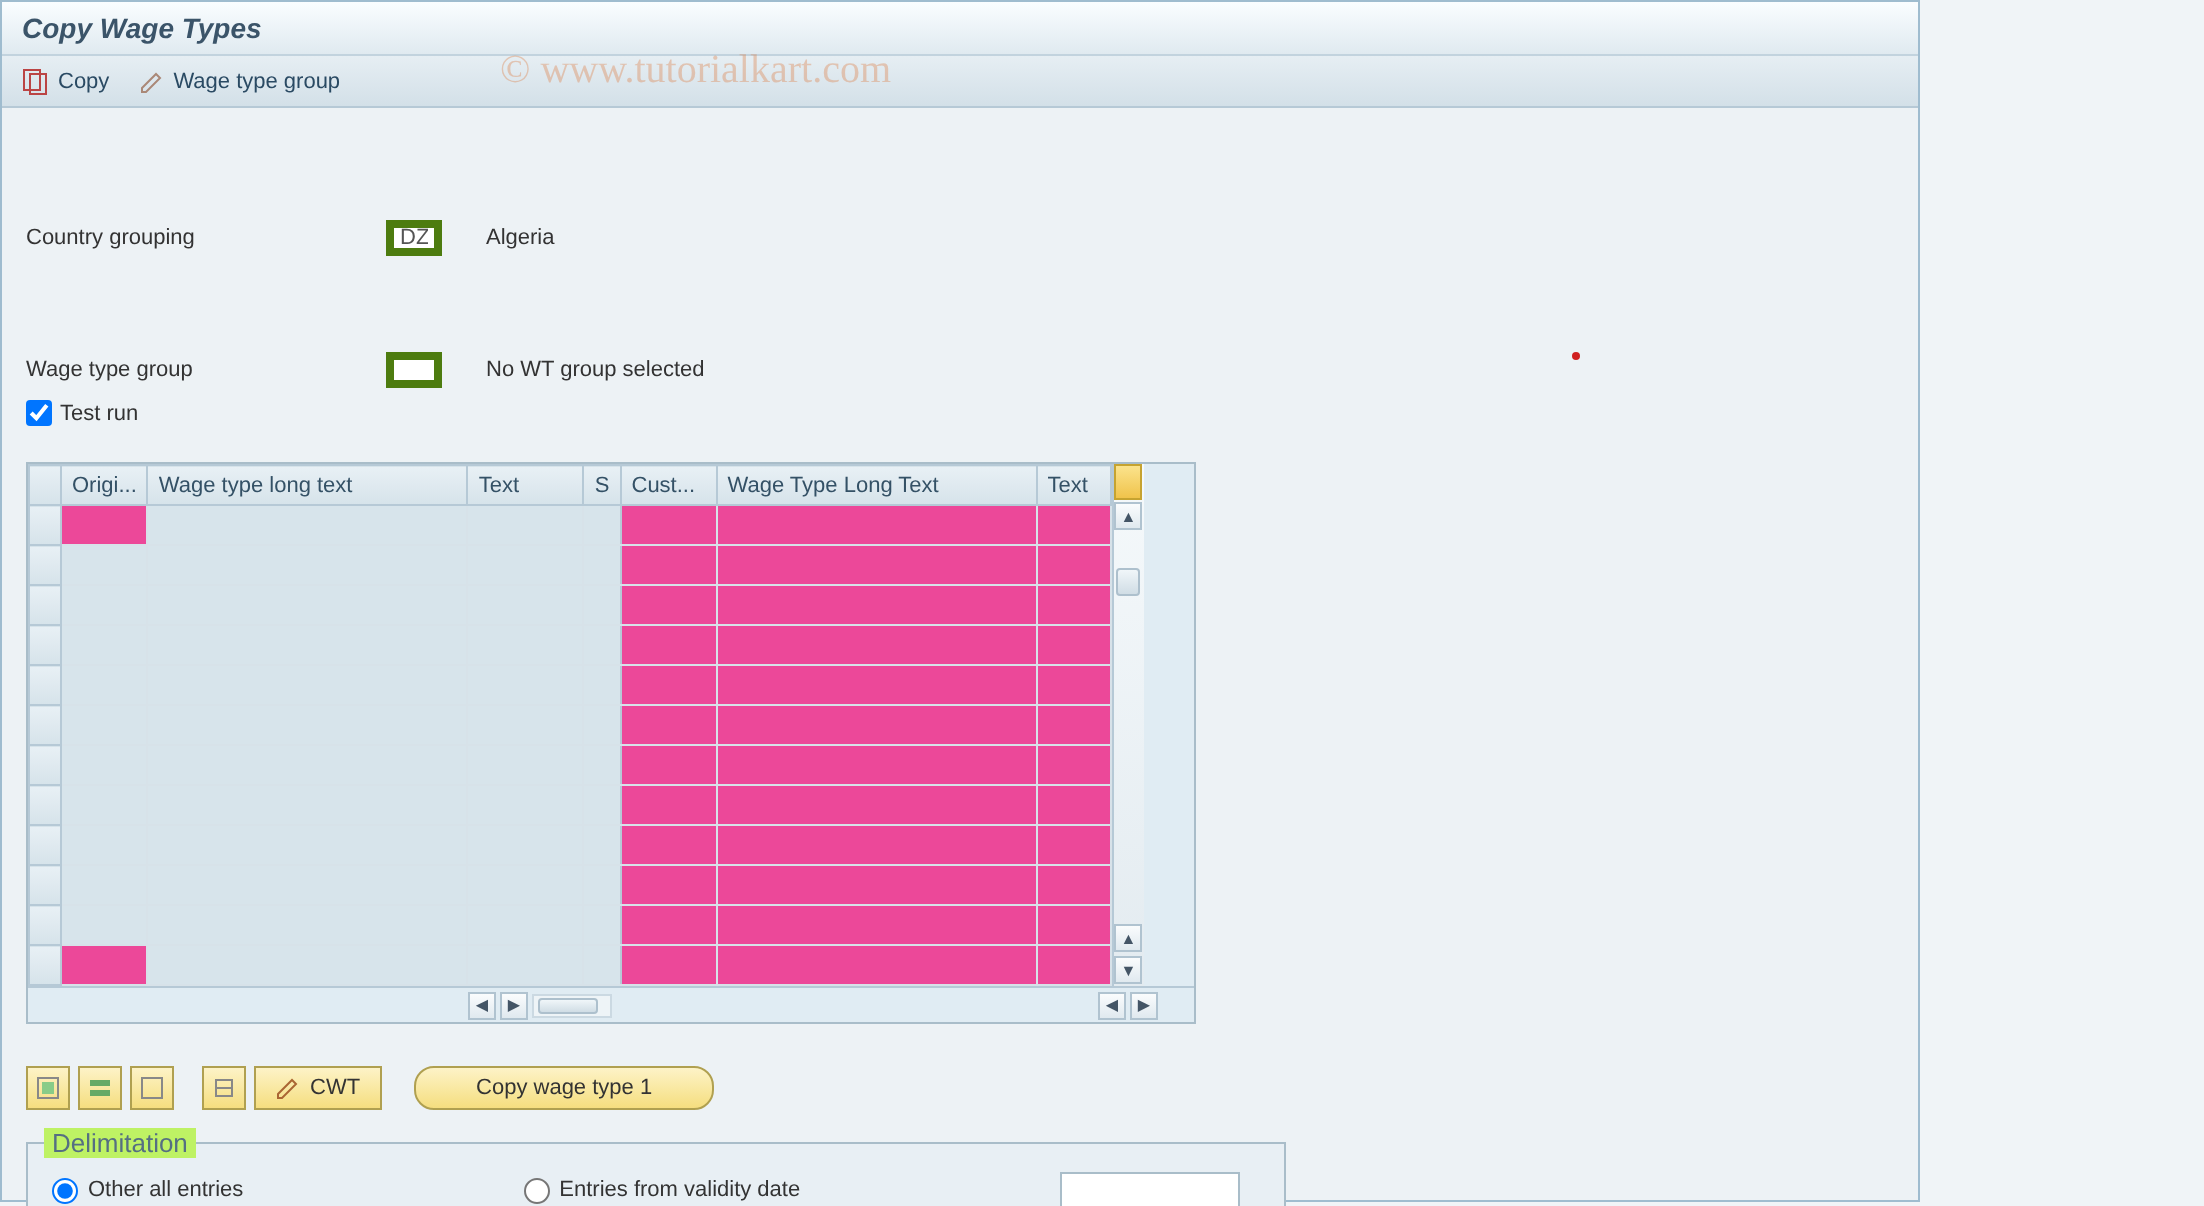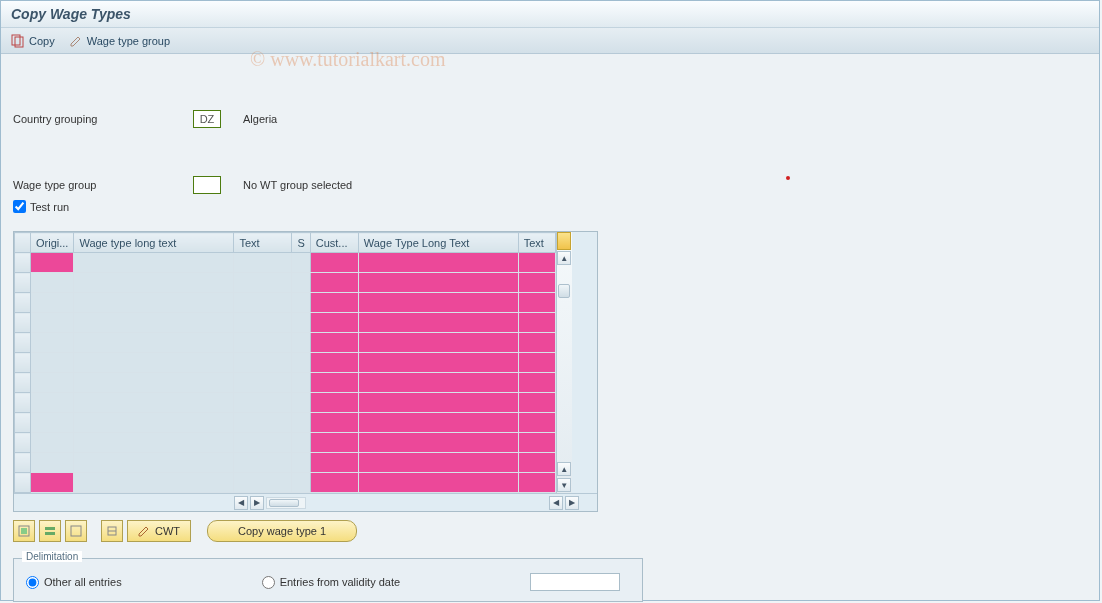--- a/index.html
+++ b/index.html
@@ -9,21 +9,21 @@
     color: #333;
     background: #f0f4f7;
     width: 1102px;
     height: 603px;
     overflow: hidden;
     position: relative;
   }
   .window {
     border: 1px solid #9fbccf;
     background: #edf2f5;
-    width: 1100px;
+    width: 960px;
     height: 601px;
   }
   .titlebar {
     background: linear-gradient(#fafdff, #e0eaf0);
     border-bottom: 1px solid #c2d3de;
     padding: 5px 10px;
     font-size: 14px;
     font-weight: bold;
     font-style: italic;
     color: #3b5469;
@@ -51,42 +51,42 @@
   .form-row {
     display: flex;
     align-items: center;
     height: 22px;
     margin-bottom: 2px;
     margin-top: 44px;
   }
   .form-label { width: 180px; color: #333; }
   .form-input {
     background: #fff;
-    border: 1px solid #4d7c0f;
+    border: 4px solid #4d7c0f;
     height: 18px;
     padding: 0 3px;
     font-size: 11px;
     text-align: center;
     color: #555;
   }
   .form-input.code { width: 28px; }
   .form-input.small { width: 28px; }
   .form-text { margin-left: 22px; color: #333; }
   .checkbox-row {
     display: flex;
     align-items: center;
     gap: 4px;
     margin-top: 4px;
   }
   input[type=checkbox] {
     width: 13px; height: 13px;
   }
   .watermark {
     position: absolute;
-    top: 48px;
+    top: 24px;
     left: 250px;
     font-size: 20px;
     color: rgba(220,120,60,0.35);
     font-family: Georgia, serif;
     pointer-events: none;
     z-index: 99;
     text-align: right;
   }
 
   .table-frame {
@@ -173,21 +173,21 @@
   }
   .hscroll .track {
     height:12px;background:#eef4f7;border:1px solid #cbd9e2;position:relative;
   }
   .hscroll .track .thumb {
     position:absolute;left:2px;top:1px;height:8px;width:30px;
     background:linear-gradient(#f0f6f9,#d0dde5);border:1px solid #adc0cd;border-radius:2px;
   }
 
   .btn-row {
-    margin-top: 8px;
+    margin-top: 21px;
     display: flex;
     align-items: center;
     gap: 4px;
   }
   .iconbtn {
     width: 22px; height: 22px;
     border: 1px solid #b0a050;
     background: linear-gradient(#fdf3c7,#f5de7f);
     display: inline-flex; align-items:center; justify-content:center;
     cursor:pointer;
@@ -207,24 +207,24 @@
   .groupbox {
     margin-top: 16px;
     width: 630px;
     border: 1px solid #a9bdc9;
     background: #e8eff4;
     position:relative;
     padding: 14px 12px 10px 12px;
   }
   .groupbox .legend {
     position:absolute;top:-8px;left:8px;
-    background:#ffffff;
+    background:#bef264;
     padding:0 4px;
     color:#556f82;
-    font-size:10px;
+    font-size:13px;
   }
   .radio-row { display:flex; align-items:center; gap: 30px; }
   .radio-item { display:flex; align-items:center; gap:5px; }
   input[type=radio] { width:13px;height:13px; }
   .date-input {
     background:#fff;border:1px solid #a9bdc9;width:90px;height:18px;font-size:11px;padding:0 3px;
   }
   .red-dot {
     position:absolute;
     top:176px; left:786px;

